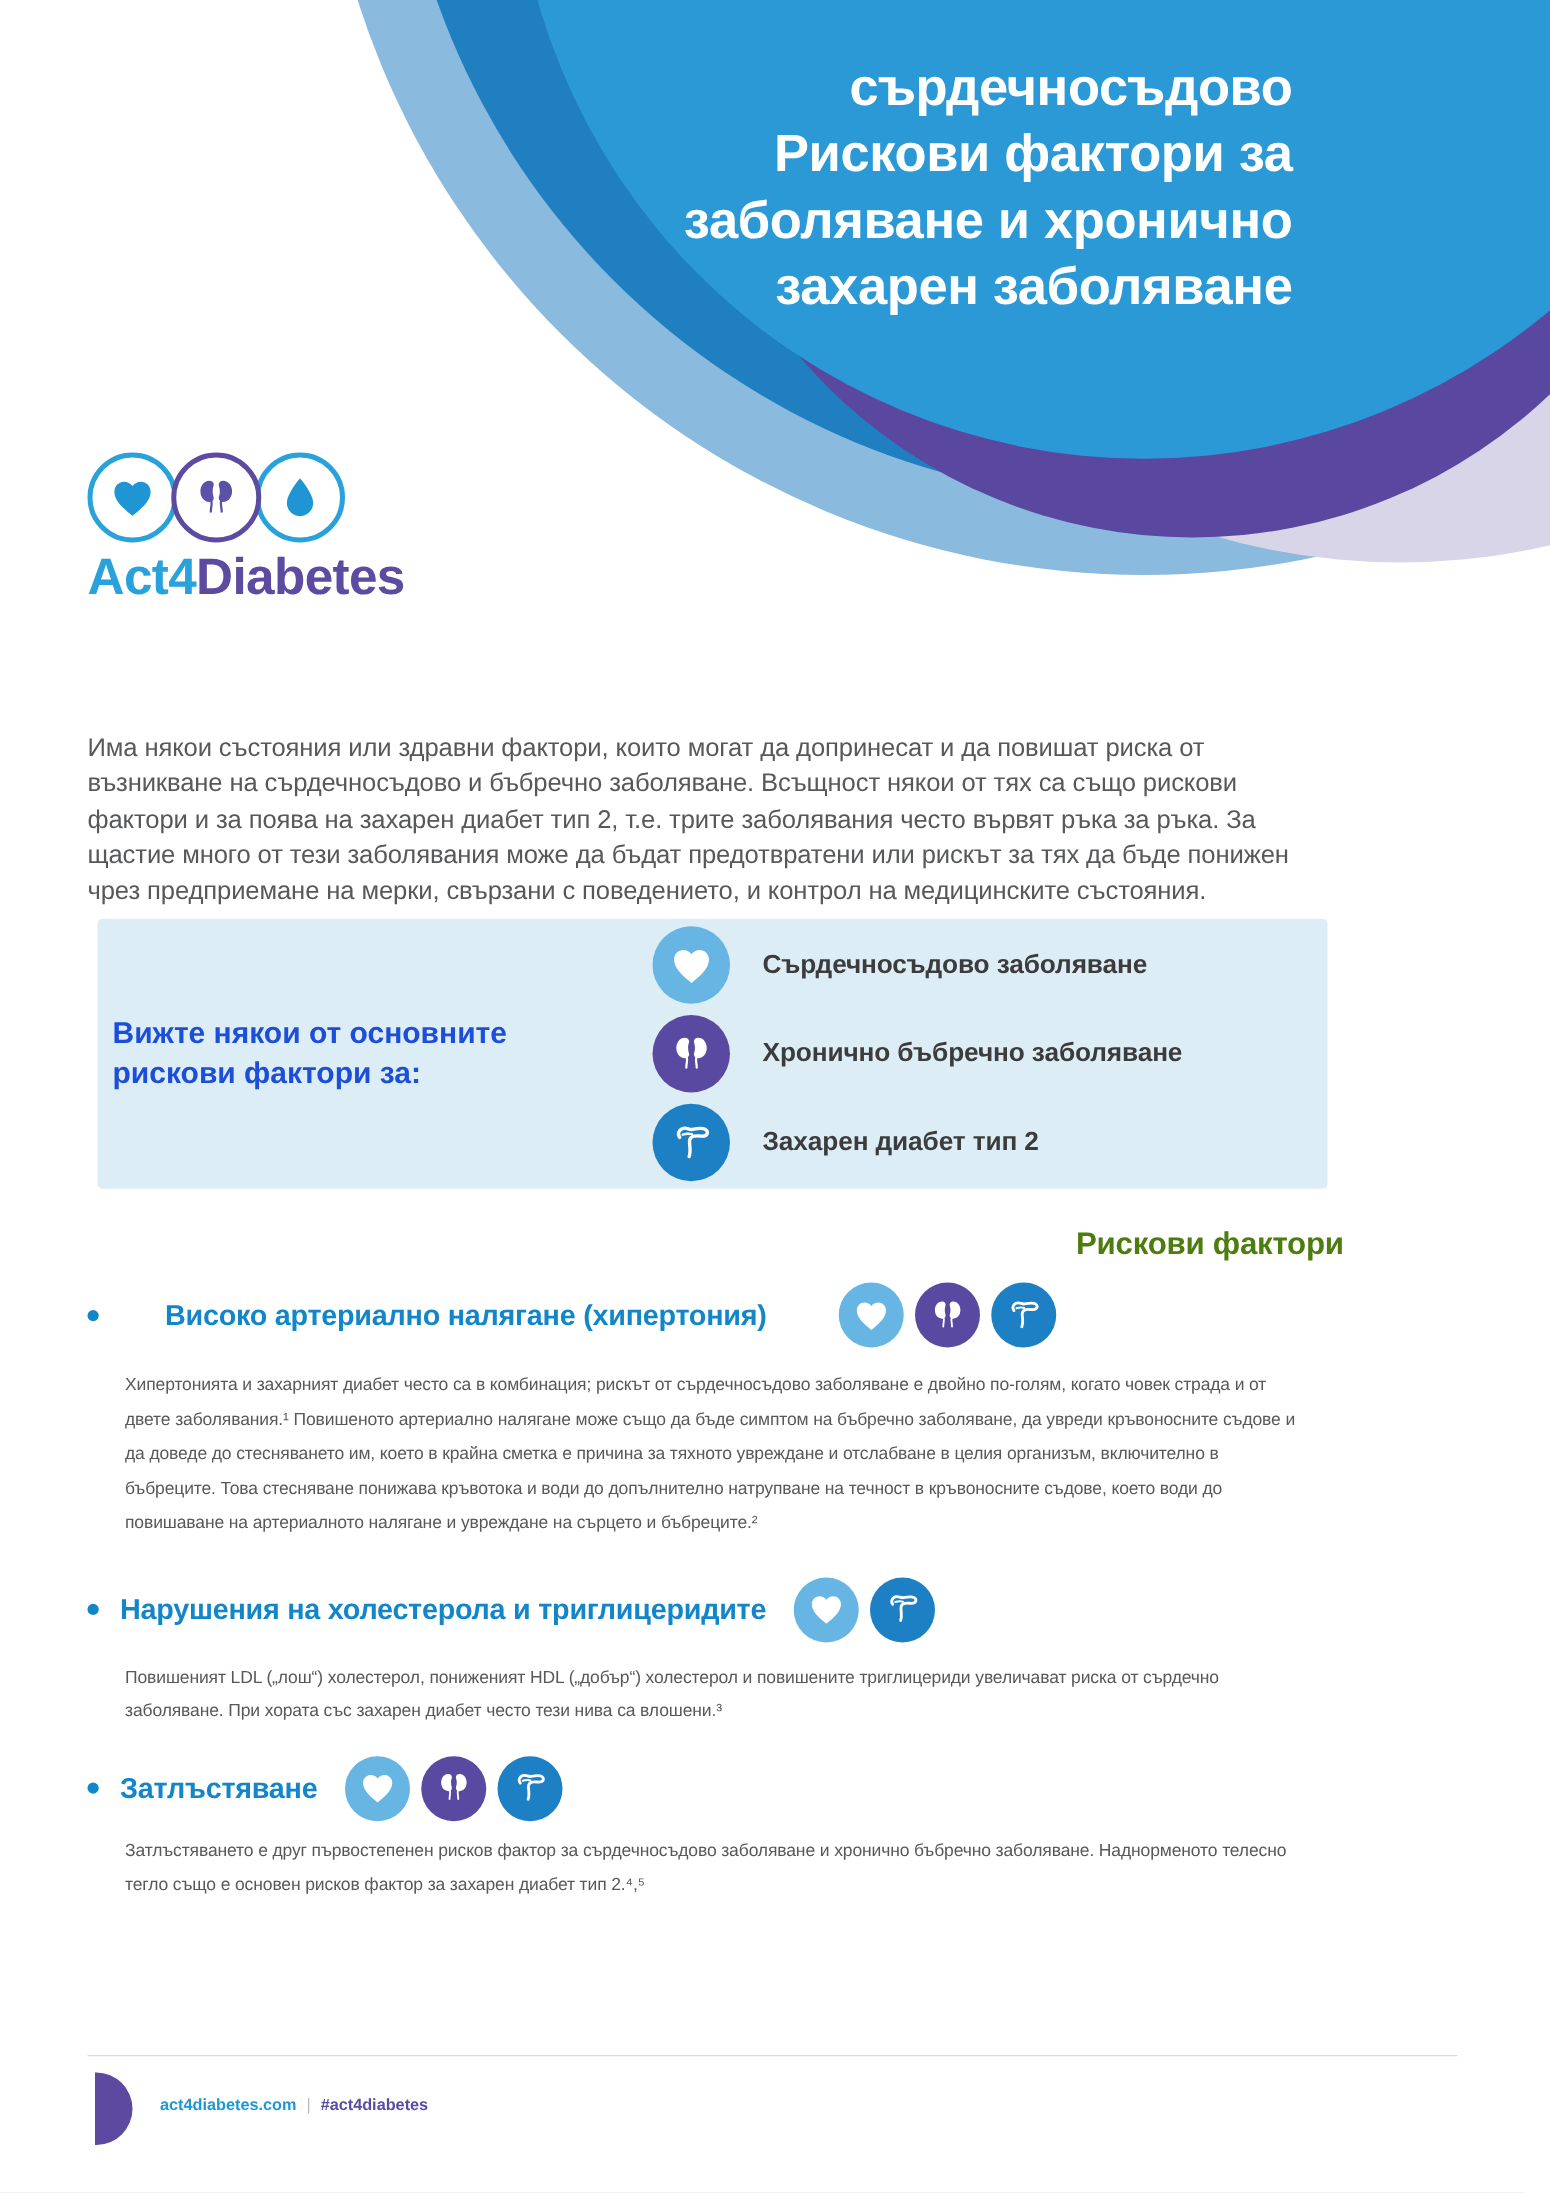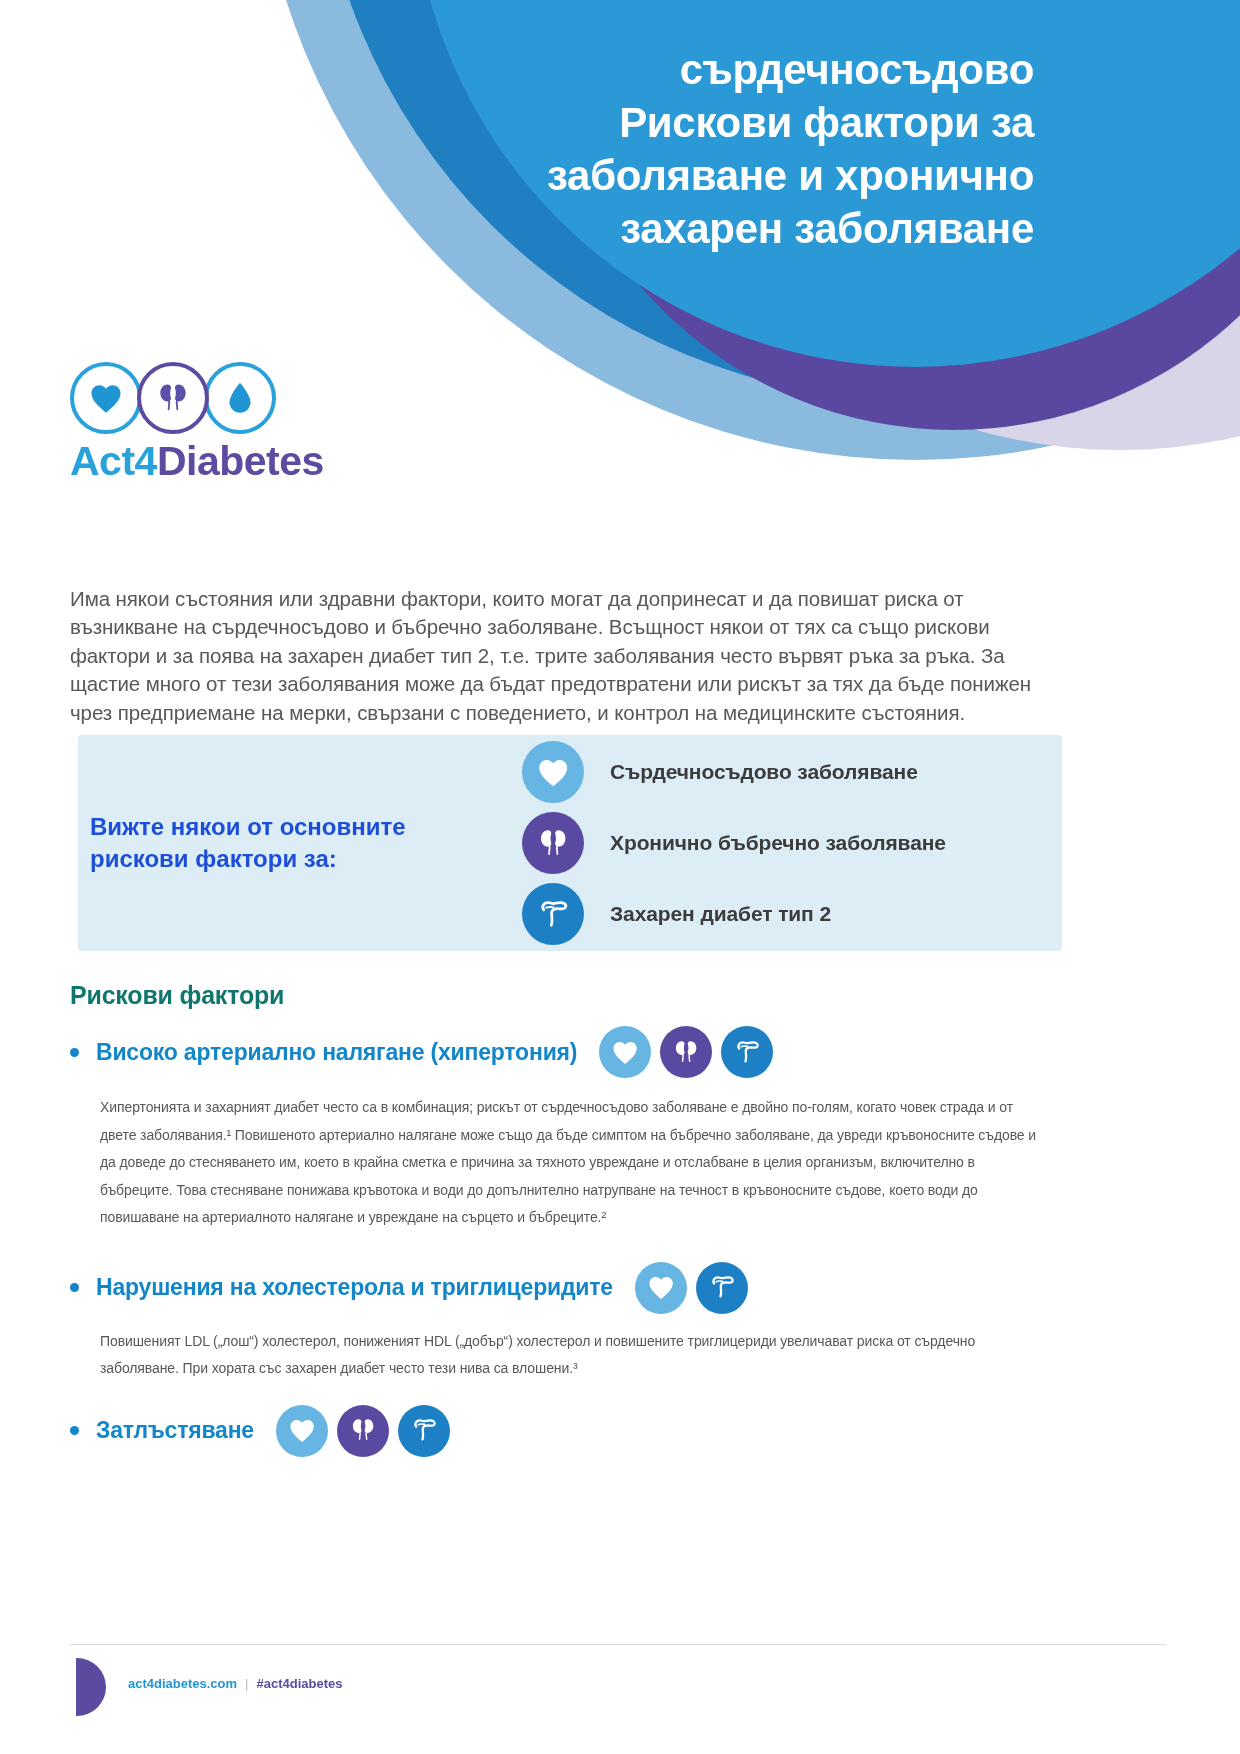--- a/index.html
+++ b/index.html
@@ -47,30 +47,30 @@
   .circ{border-radius:50%;display:flex;align-items:center;justify-content:center;flex:0 0 auto;color:#fff;}
   .circ svg{width:62%;height:62%;fill:currentColor;}
   .circ-64{width:62px;height:62px;}
   .circ-52{width:52px;height:52px;}
   .c-heart{background:#66b5e3;}
   .c-kid{background:#5a49a1;}
   .c-panc{background:#1d80c4;}
   .info-item-label{font-size:21px;font-weight:bold;color:#3c3c3c;letter-spacing:-0.1px;}
   
   .risk{position:absolute;left:70px;top:981px;width:1005px;}
-  .risk-heading{font-size:25px;font-weight:bold;color:#0f766e;margin:0;letter-spacing:-0.2px;}
+  .risk-heading{font-size:25px;font-weight:bold;color:#4d7c0f;margin:0;letter-spacing:-0.2px;text-align:right;}
   .factor-row{display:flex;align-items:center;}
   .bullet-dot{width:9px;height:9px;border-radius:50%;background:#1286c9;margin-right:17px;flex:0 0 auto;}
   .factor-title{font-size:23px;font-weight:bold;color:#1286c9;letter-spacing:-0.2px;margin-right:22px;}
   .factor-icons{display:flex;gap:9px;}
   .factor-body{
     margin:0;margin-left:30px;width:948px;
     font-size:14px;line-height:27.5px;letter-spacing:-0.1px;
   }
-  .mt16{margin-top:16px;}.mt30{margin-top:30px;}.mt14{margin-top:14px;}.mt10{margin-top:10px;}.mt22{margin-top:22px;}
+  .mt16{margin-top:16px;gap:36px;}.mt30{margin-top:30px;}.mt14{margin-top:14px;}.mt10{margin-top:10px;}.mt22{margin-top:22px;}
   
   .footer{position:absolute;left:0;top:1644px;width:1240px;height:110px;}
   .footer-rule{position:absolute;left:70px;top:0;width:1096px;height:1px;background:#d9dadb;}
   .footer-shape{
     position:absolute;left:76px;top:14px;width:30px;height:58px;
     background:#5b4aa0;border-radius:0 29px 29px 0;
   }
   .footer-text{position:absolute;left:128px;top:32px;font-size:13px;font-weight:bold;}
   .footer-site{color:#2196d3;}
   .footer-sep{color:#b9babc;font-weight:normal;padding:0 8px;}
@@ -228,20 +228,21 @@
               <use href="#sym-kidneys"></use>
             </svg>
           </span>
         <span class="circ circ-52 c-panc">
             <svg>
               <use href="#sym-pancreas"></use>
             </svg>
           </span>
       </span>
     </div>
+    <p class="factor-body mt10">Затлъстяването е друг първостепенен рисков фактор за сърдечносъдово заболяване и хронично бъбречно заболяване. Наднорменото телесно тегло също е основен рисков фактор за захарен диабет тип 2.⁴,⁵</p>
   </div>
 
   <div class="footer">
     <div class="footer-rule"></div>
     <div class="footer-shape"></div>
     <div class="footer-text">
       <span class="footer-site">act4diabetes.com</span><span class="footer-sep">|</span><span class="footer-tag">#act4diabetes</span>
     </div>
   </div>
 

